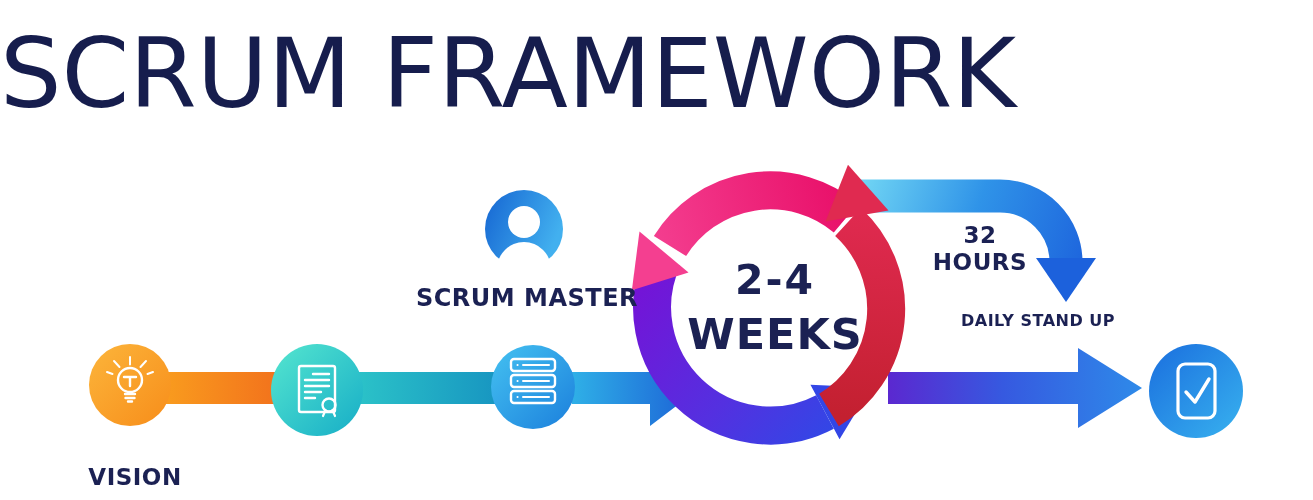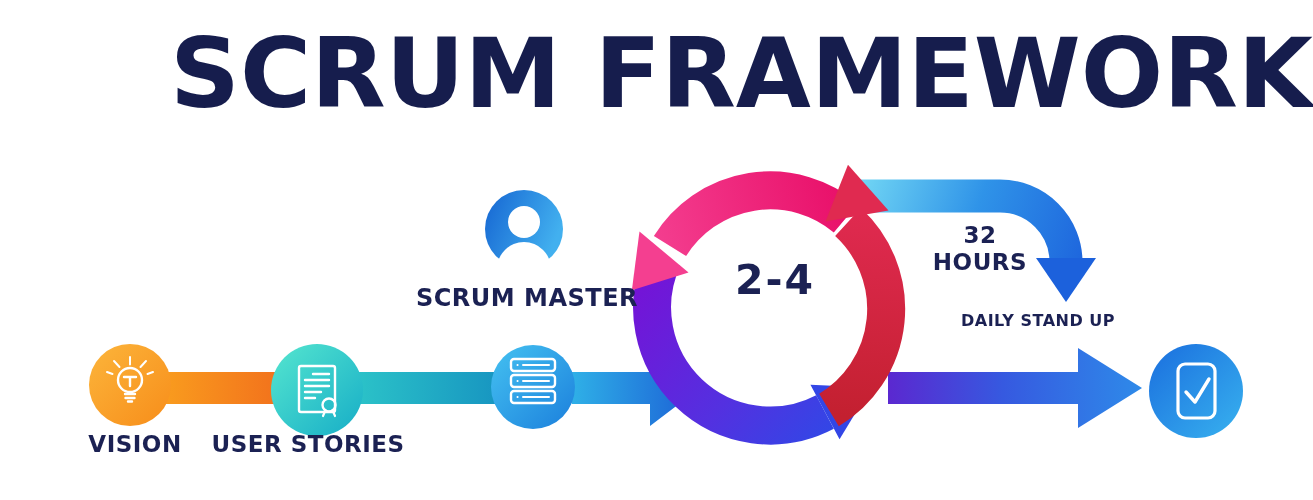--- a/index.html
+++ b/index.html
@@ -2,29 +2,29 @@
 <html><head>
 <meta charset="utf-8">
 <style>
   html,body{margin:0;padding:0;background:#fff;}
   .canvas{
     position:relative;width:1313px;height:500px;background:#ffffff;overflow:hidden;
     font-family:"DejaVu Sans","Liberation Sans",sans-serif;
   }
   .abs{position:absolute;}
   .title{
-    top:24px;left:0;width:1313px;text-align:right;
-    font-size:97px;font-weight:bold;letter-spacing:0px;color:#161d4d;
+    top:24px;left:0;width:1313px;text-align:left;
+    font-size:97px;font-weight:normal;letter-spacing:0px;color:#161d4d;
     line-height:100px;white-space:nowrap;
   }
   .lbl{
     color:#1b2153;font-weight:bold;text-align:center;white-space:nowrap;
     letter-spacing:0.5px;
   }
-  .step-lbl{font-size:23px;top:431px;}
+  .step-lbl{font-size:23px;top:464px;}
   .cycle-top{top:256px;left:675px;width:200px;font-size:41px;letter-spacing:2px;}
   .cycle-bottom{top:309px;left:660px;width:230px;font-size:43px;letter-spacing:1px;}
   .loop-val{top:222px;left:910px;width:140px;font-size:23px;}
   .loop-unit{top:249px;left:910px;width:140px;font-size:23px;}
   .daily-lbl{top:311px;left:918px;width:240px;font-size:16px;}
   .master-lbl{top:284px;left:397px;width:260px;font-size:24px;}
   svg{position:absolute;top:0;left:0;}
 </style>
 </head>
 <body>
@@ -152,23 +152,23 @@
       <g stroke="#ffffff" fill="none" stroke-linecap="round" stroke-linejoin="round">
         <rect x="1178" y="364" width="37" height="54" rx="7" stroke-width="3.2"></rect>
         <path d="M1186,392 L1195,402 L1209,379" stroke-width="3.4"></path>
       </g>
     </g>
   </svg>
 
   <div class="abs title">SCRUM FRAMEWORK</div>
 
   <div class="abs lbl step-lbl" style="left:35px;width:200px;">VISION</div>
-  <div class="abs lbl step-lbl" style="left:208px;width:200px;">USER STORIES</div>
 
   <div class="abs lbl master-lbl">SCRUM MASTER</div>
 
   <div class="abs lbl cycle-top">2-4</div>
+  <div class="abs lbl cycle-bottom">WEEKS</div>
 
   <div class="abs lbl loop-val">32</div>
   <div class="abs lbl loop-unit">HOURS</div>
   <div class="abs lbl daily-lbl">DAILY STAND UP</div>
 
 </div>
 
 </body></html>

